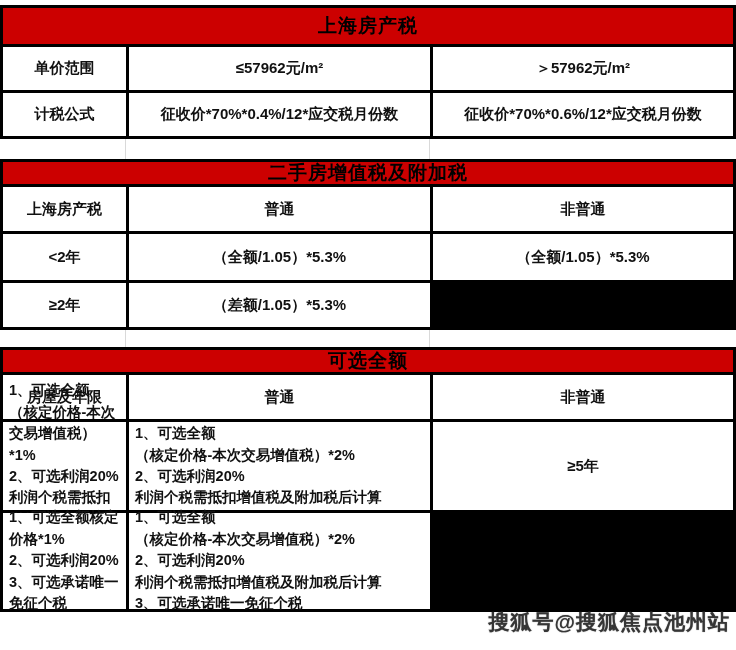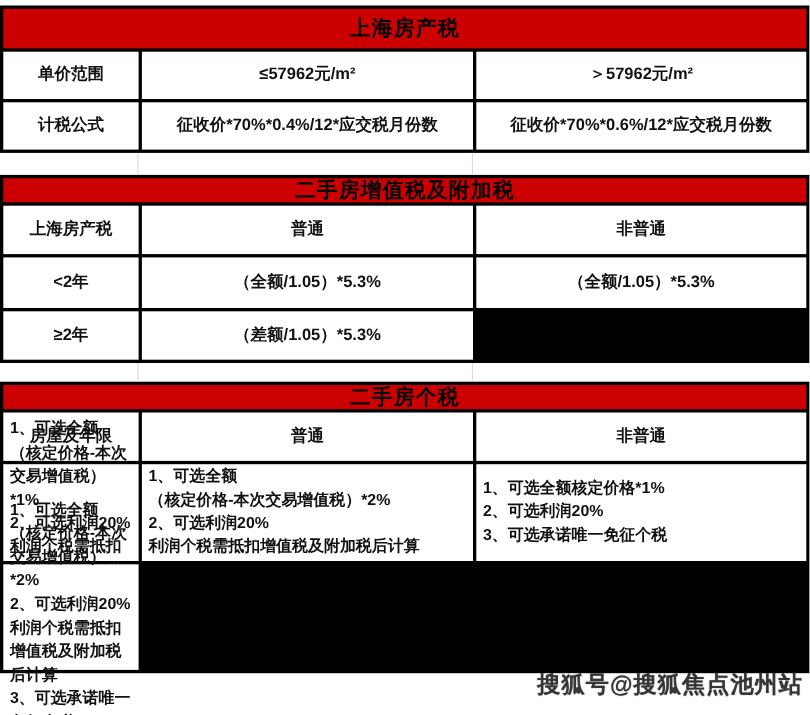--- a/index.html
+++ b/index.html
@@ -127,33 +127,34 @@
       <div class="cell">（差额/1.05）*5.3%</div>
     </div>
   </div>
 
   <div class="gap gap2">
     <div class="gridline gl-a"></div>
     <div class="gridline gl-b"></div>
   </div>
 
   <div class="tbl t3">
-    <div class="tbl-title">二手房个税</div>
+    <div class="tbl-title">可选全额</div>
     <div class="tbl-grid">
       <div class="cell">房屋及年限</div>
       <div class="cell">普通</div>
       <div class="cell">非普通</div>
       <div class="cell left">1、可选全额
 （核定价格-本次交易增值税）*1%
 2、可选利润20%
 利润个税需抵扣增值税及附加税后计算</div>
       <div class="cell left">1、可选全额
 （核定价格-本次交易增值税）*2%
 2、可选利润20%
 利润个税需抵扣增值税及附加税后计算</div>
+      <div class="cell">≥5年</div>
       <div class="cell left">1、可选全额核定价格*1%
 2、可选利润20%
 3、可选承诺唯一免征个税</div>
       <div class="cell left">1、可选全额
 （核定价格-本次交易增值税）*2%
 2、可选利润20%
 利润个税需抵扣增值税及附加税后计算
 3、可选承诺唯一免征个税</div>
     </div>
   </div>

